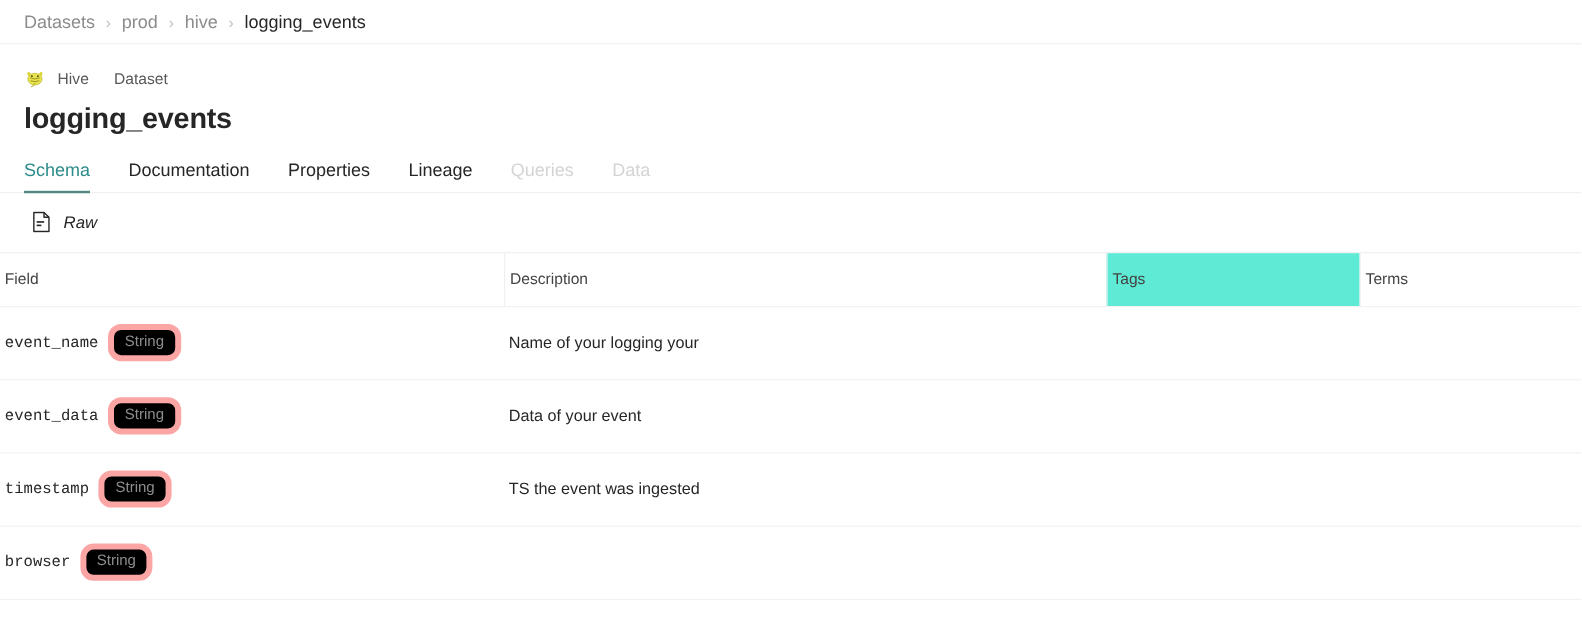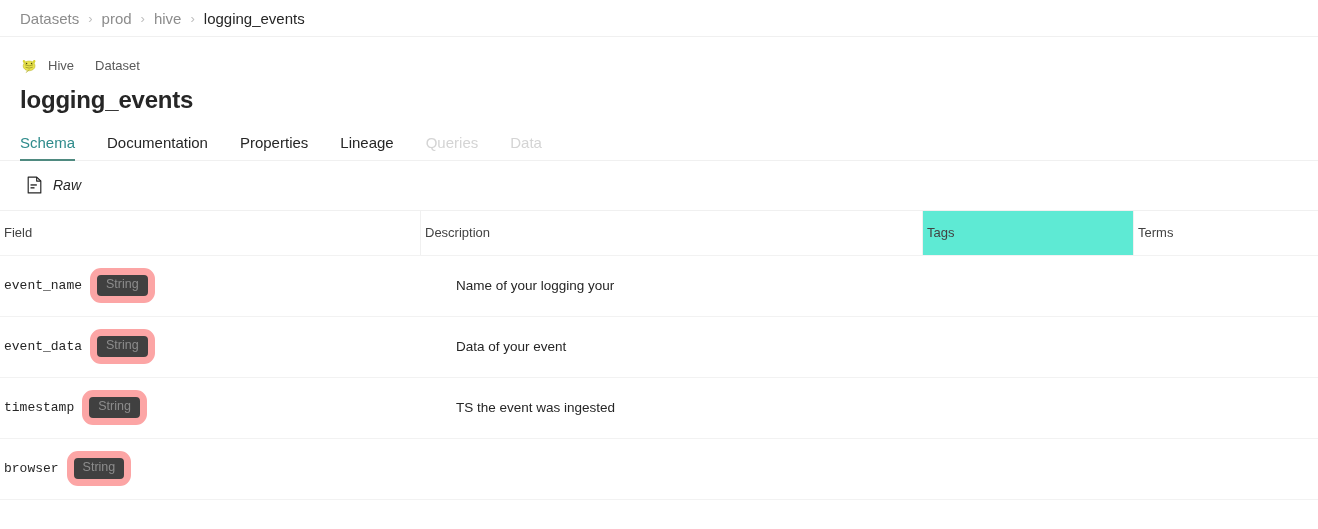--- a/index.html
+++ b/index.html
@@ -151,45 +151,45 @@
     font-size: 13px;
     color: #434343;
   }
   .cell { padding: 0 4px; }
   .col-field { width: 420px; flex: none; }
   .col-desc  { width: 502px; flex: none; border-left: 1px solid #f0f0f0; }
   .col-tags  { width: 211px; flex: none; border-left: 1px solid #f0f0f0; }
   .col-terms { width: 185px; flex: none; border-left: 1px solid #f0f0f0; }
   #table-head .col-tags { background: #5eead4; }
 
-  .data-row { height: 61px; align-items: flex-end; gap: 32px; }
+  .data-row { height: 61px; align-items: flex-end; }
   .data-row .cell {
     display: flex;
     align-items: center;
     height: 100%;
   }
   .data-row .col-desc,
   .data-row .col-tags,
   .data-row .col-terms { border-left: none; }
 
   .field-name {
     font-family: "Liberation Mono", "DejaVu Sans Mono", monospace;
     font-size: 13px;
     color: #262626;
     white-space: nowrap;
   }
   .type-badge {
     margin-left: 8px;
-    border: 7px solid #fca5a5;
+    border: 5px solid #fca5a5;
     border-radius: 11px;
     padding: 2px 9px 3px 9px;
     font-size: 12.5px;
     color: #8c8c8c;
     line-height: 1.25;
-    background: #404040;
+    background: #000000;
     white-space: nowrap;
   }
   .field-desc {
     font-size: 13.5px;
     color: #262626;
     line-height: 1.3;
   }
 </style>
 </head>
 <body>

